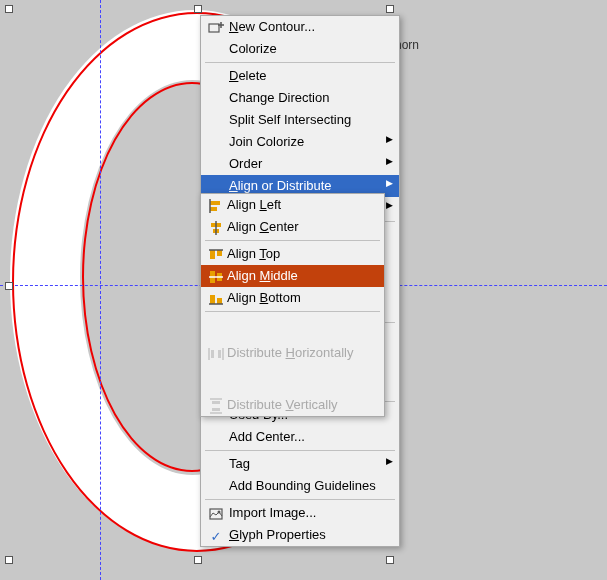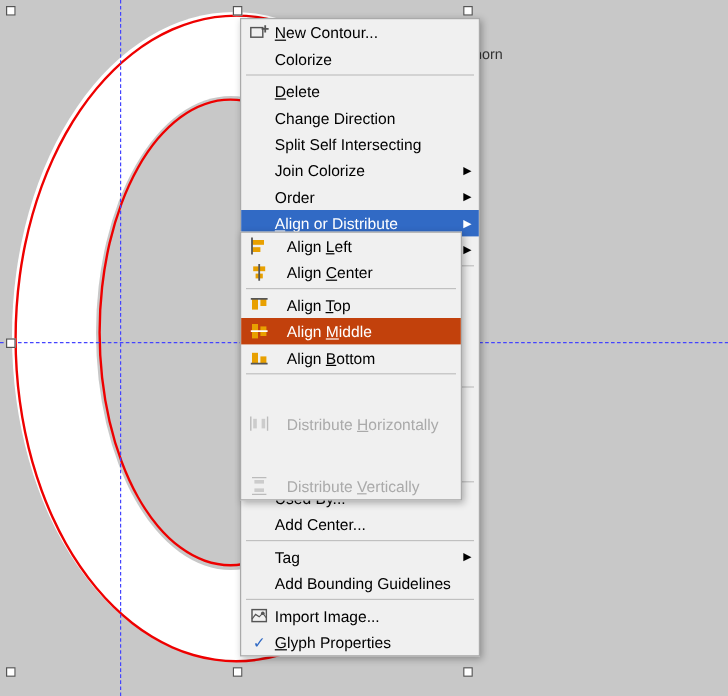--- a/index.html
+++ b/index.html
@@ -96,21 +96,20 @@
       left: 200px;
       width: 200px;
       background: #f0f0f0;
       border: 1px solid #aaa;
       box-shadow: 2px 2px 6px rgba(0,0,0,0.3);
       z-index: 100;
     }
 
     .menu-item {
       display: flex;
-      align-items: center;
       padding: 3px 8px 3px 28px;
       position: relative;
       cursor: default;
       white-space: nowrap;
       min-height: 22px;
     }
 
     .menu-item.highlighted {
       background: #316ac5;
       color: white;
@@ -156,21 +155,21 @@
       top: 193px;
       left: 200px;
       width: 185px;
       background: #f0f0f0;
       border: 1px solid #aaa;
       box-shadow: 2px 2px 6px rgba(0,0,0,0.3);
       z-index: 101;
     }
 
     .submenu .menu-item {
-      padding: 3px 8px 3px 38px;
+      padding: 3px 8px 3px 26px;
       min-height: 22px;
     }
 
     .submenu .menu-item.highlighted {
       background: #c2410c;
       color: white;
     }
 
     .submenu .menu-item.disabled {
       color: #aaa;

